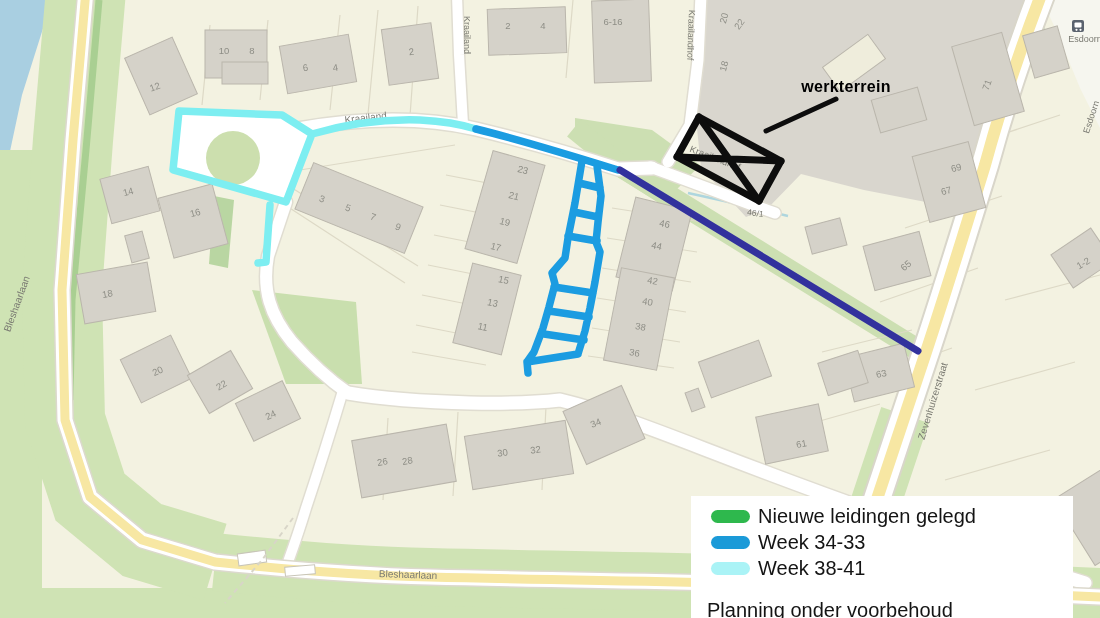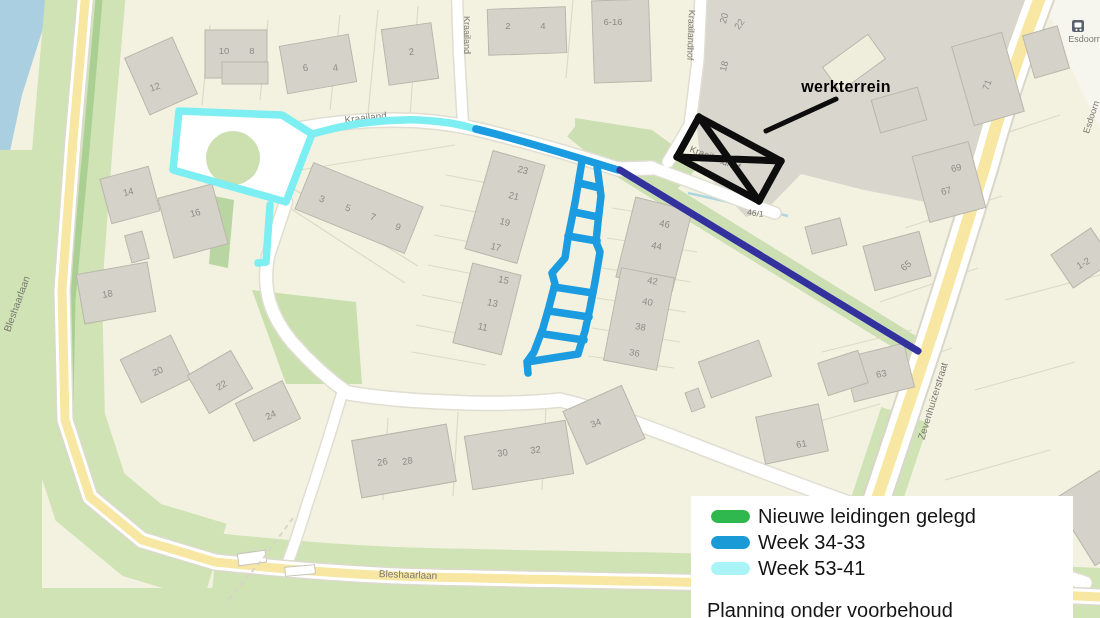--- a/index.html
+++ b/index.html
@@ -233,17 +233,17 @@
       <div class="legend-row">
         <span class="legend-chip" style="background: rgb(46, 184, 77);"></span>
         <span class="legend-label">Nieuwe leidingen gelegd</span>
       </div>
       <div class="legend-row">
         <span class="legend-chip" style="background: rgb(27, 154, 216);"></span>
         <span class="legend-label">Week 34-33</span>
       </div>
       <div class="legend-row">
         <span class="legend-chip" style="background: rgb(170, 243, 246);"></span>
-        <span class="legend-label">Week 53-41</span>
+        <span class="legend-label">Week 38-41</span>
       </div>
     </div>
   <div class="legend-note">Planning onder voorbehoud</div>
 </div>
 
 </body></html>

